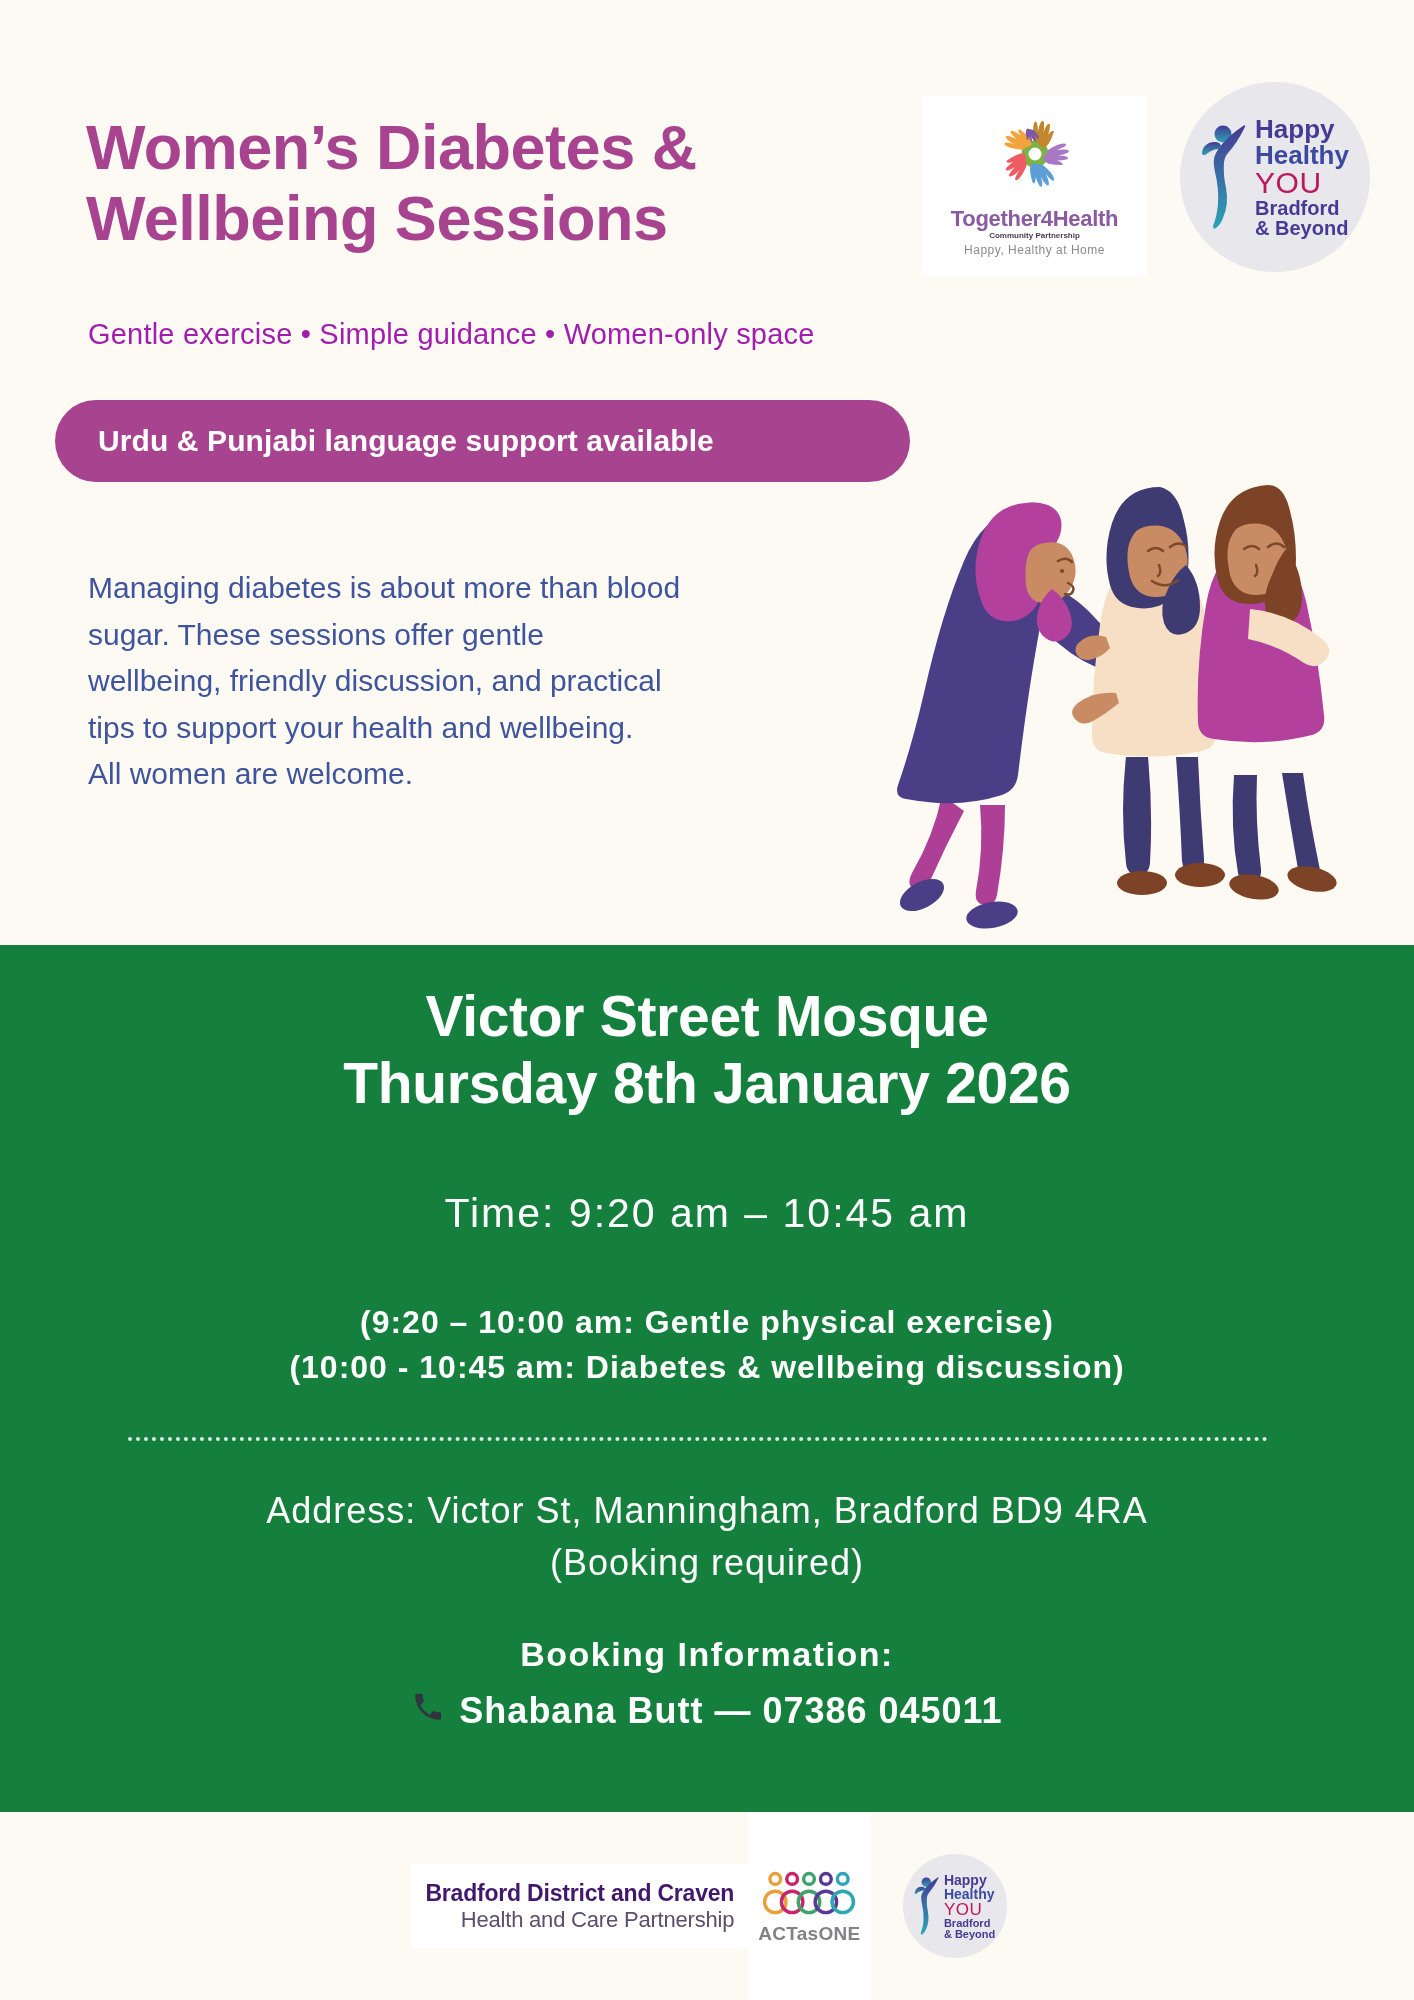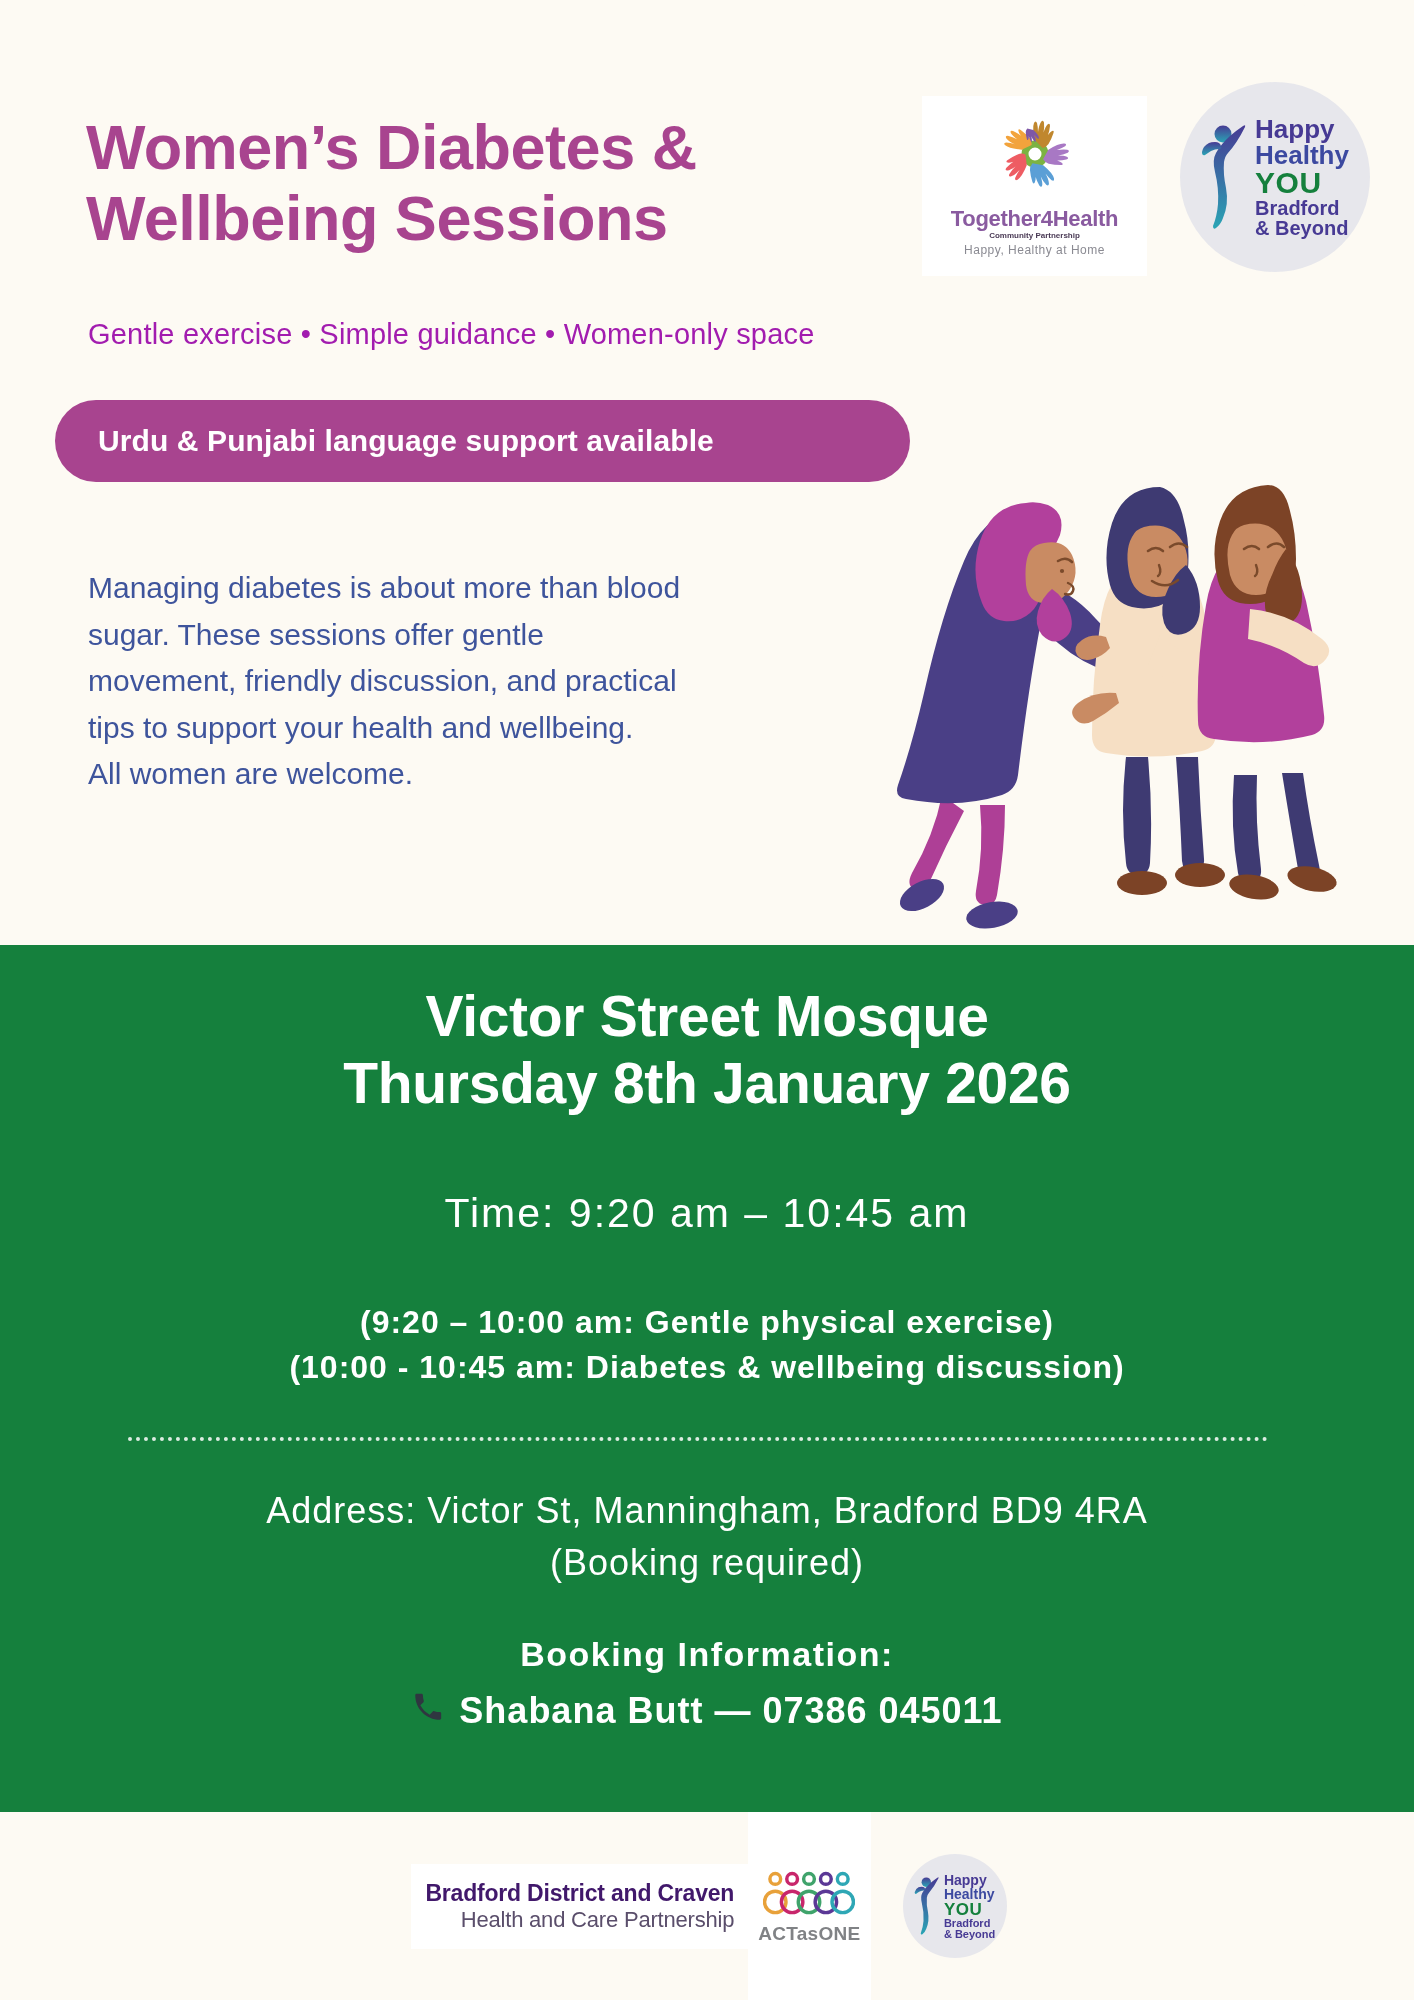--- a/index.html
+++ b/index.html
@@ -125,21 +125,21 @@
     background: #E7E7EC;
     display: flex;
     align-items: center;
     justify-content: center;
   }
   .hhy-inner { display: flex; align-items: center; }
   .hhy-figure { width: 52px; height: 112px; margin-right: 2px; }
   .hhy-text { line-height: 1.0; }
   .hhy-happy { font-size: 26px; font-weight: bold; color: #473A94; }
   .hhy-healthy { font-size: 26px; font-weight: bold; color: #3C49A0; }
-  .hhy-you { font-size: 30px; font-weight: bold; color: #15803d; letter-spacing: 0.5px; }
+  .hhy-you { font-size: 30px; font-weight: normal; color: #be185d; letter-spacing: 0.5px; }
   .hhy-brad { font-size: 20px; font-weight: bold; color: #473A94; }
   .hhy-bey { font-size: 20px; font-weight: bold; color: #473A94; }
 
   
   .illustration {
     position: absolute;
     left: 830px;
     top: 375px;
     width: 520px;
     height: 570px;
@@ -319,21 +319,21 @@
 
     <div class="subtitle">Gentle exercise • Simple guidance • Women-only space</div>
 
     <div class="lang-badge">
       <span class="lang-badge-text">Urdu &amp; Punjabi language support available</span>
     </div>
 
     <div class="body-copy">
       <span class="line">Managing diabetes is about more than blood</span>
       <span class="line">sugar. These sessions offer gentle</span>
-      <span class="line">movement, friendly discussion, and practical</span>
+      <span class="line">wellbeing, friendly discussion, and practical</span>
       <span class="line">tips to support your health and wellbeing.</span>
       <span class="line">All women are welcome.</span>
     </div>
 
     <div class="logo-t4h">
       <svg class="t4h-hands" viewBox="0 0 100 100">
         <g>
 
           <circle cx="50" cy="50" r="10" fill="none" stroke="#7CB342" stroke-width="7"></circle>
 

